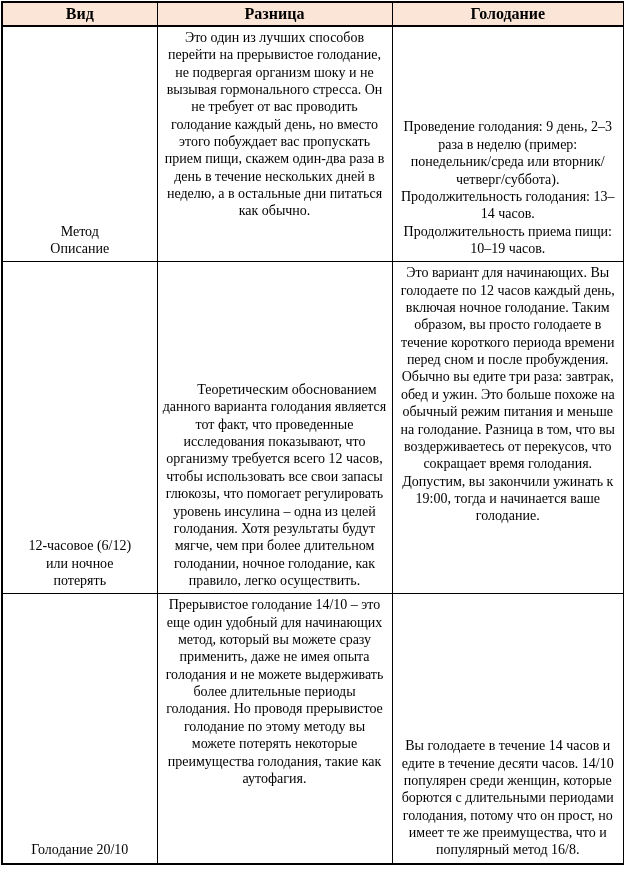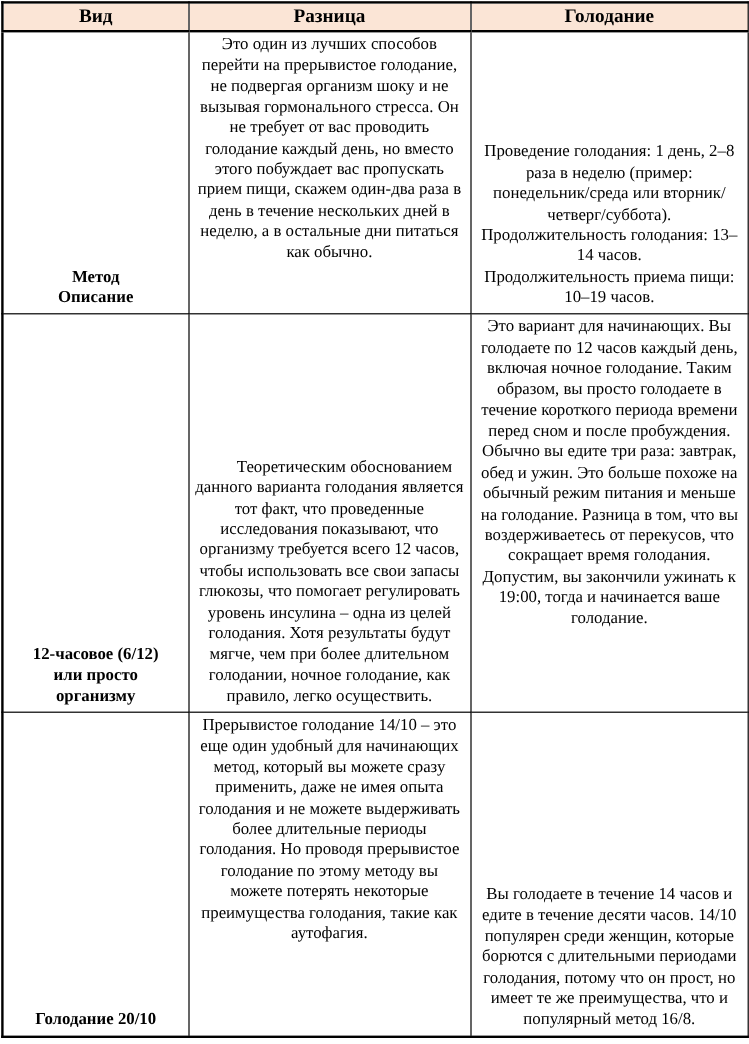--- a/index.html
+++ b/index.html
@@ -36,21 +36,21 @@
     font-weight: bold;
     font-size: 16px;
     text-align: center;
     padding: 1px 4px;
     border-bottom: 2px solid #000000;
     height: 20px;
   }
   .vt { vertical-align: top; }
   .vb { vertical-align: bottom; }
   .kind-cell {
-    font-weight: bold;
+    font-weight: normal;
     vertical-align: bottom;
   }
   .kind-cell div { white-space: nowrap; }
   .r1 { height: 236px; }
   .r2 { height: 332px; }
   .r3 { height: 270px; }
   .para { margin: 0; }
   .indent-first { text-indent: 25px; }
 </style>
 </head>
@@ -73,30 +73,30 @@
     <tbody>
       <tr class="r1">
         <td class="kind-cell">
           <div>Метод</div>
           <div>Описание</div>
         </td>
         <td class="vt">
           <p class="para">Это один из лучших способов перейти на прерывистое голодание, не подвергая организм шоку и не вызывая гормонального стресса. Он не требует от вас проводить голодание каждый день, но вместо этого побуждает вас пропускать прием пищи, скажем один-два раза в день в течение  нескольких дней в неделю, а в остальные дни питаться как обычно.</p>
         </td>
         <td class="vb">
-          <p class="para">Проведение голодания: 1 день, 2–8 раза в неделю (пример: понедельник/среда или вторник/четверг/суббота).</p>
+          <p class="para">Проведение голодания: 9 день, 2–3 раза в неделю (пример: понедельник/среда или вторник/четверг/суббота).</p>
           <p class="para">Продолжительность голодания: 13–14 часов.</p>
           <p class="para">Продолжительность приема пищи: 10–19 часов.</p>
         </td>
       </tr>
       <tr class="r2">
         <td class="kind-cell">
           <div>12-часовое (6/12)</div>
-          <div>или просто</div>
-          <div>организму</div>
+          <div>или ночное</div>
+          <div>потерять</div>
         </td>
         <td class="vb">
           <p class="para indent-first">Теоретическим обоснованием данного варианта голодания является тот факт, что проведенные исследования показывают, что организму требуется всего 12 часов, чтобы использовать все свои запасы глюкозы, что помогает регулировать уровень инсулина – одна из целей голодания. Хотя результаты будут мягче, чем при более длительном голодании, ночное голодание, как правило, легко осуществить.</p>
         </td>
         <td class="vt">
           <p class="para">Это вариант для начинающих. Вы голодаете по 12 часов каждый день, включая ночное голодание. Таким образом, вы просто голодаете в течение короткого периода времени перед сном и после пробуждения. Обычно вы едите три раза: завтрак, обед и ужин. Это больше похоже на обычный режим питания и меньше на голодание. Разница в том, что вы воздерживаетесь от перекусов, что сокращает время голодания. Допустим, вы закончили ужинать к 19:00, тогда и начинается ваше голодание.</p>
         </td>
       </tr>
       <tr class="r3">
         <td class="kind-cell">

